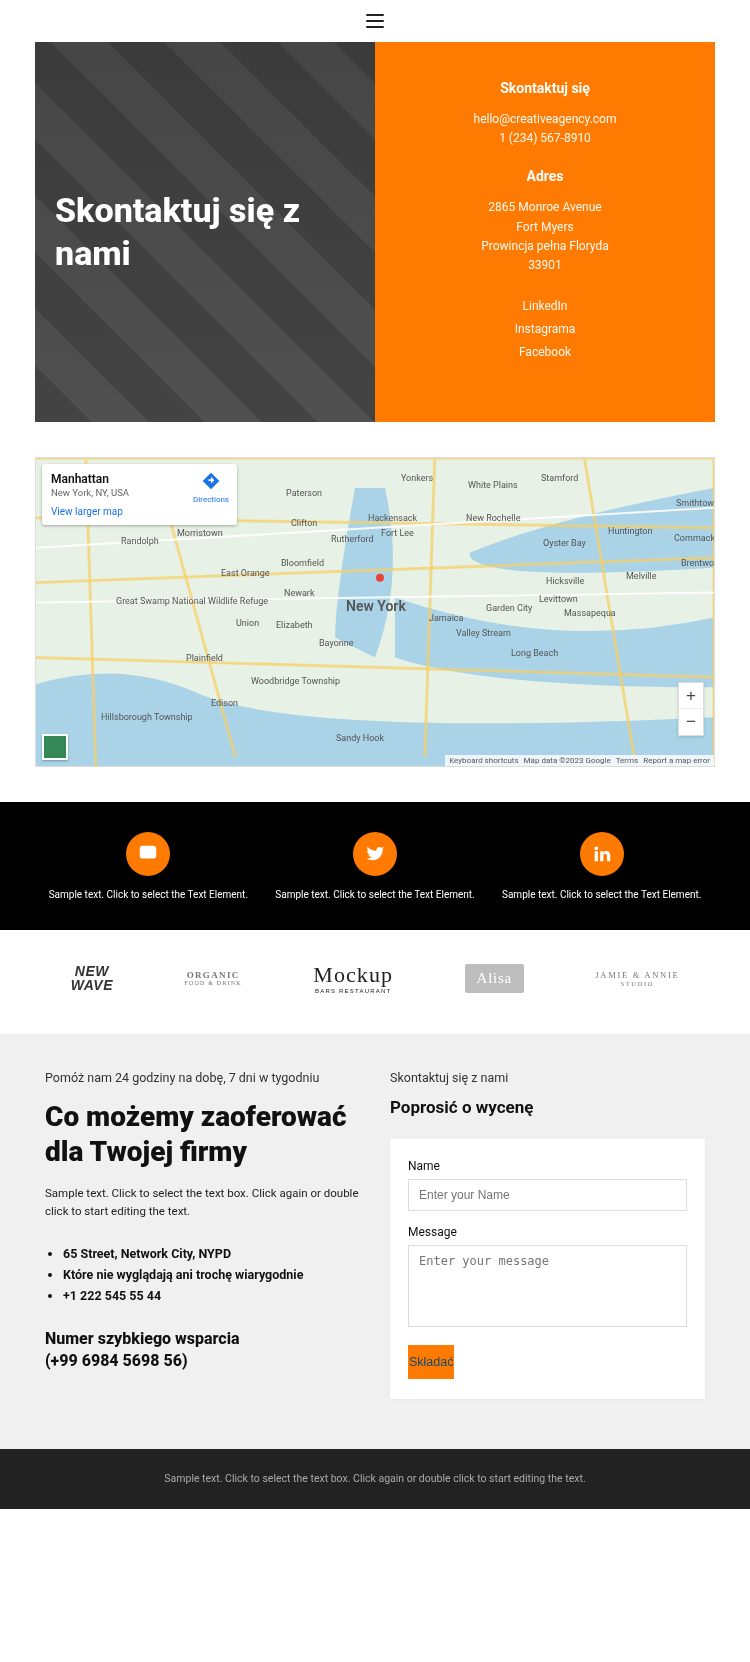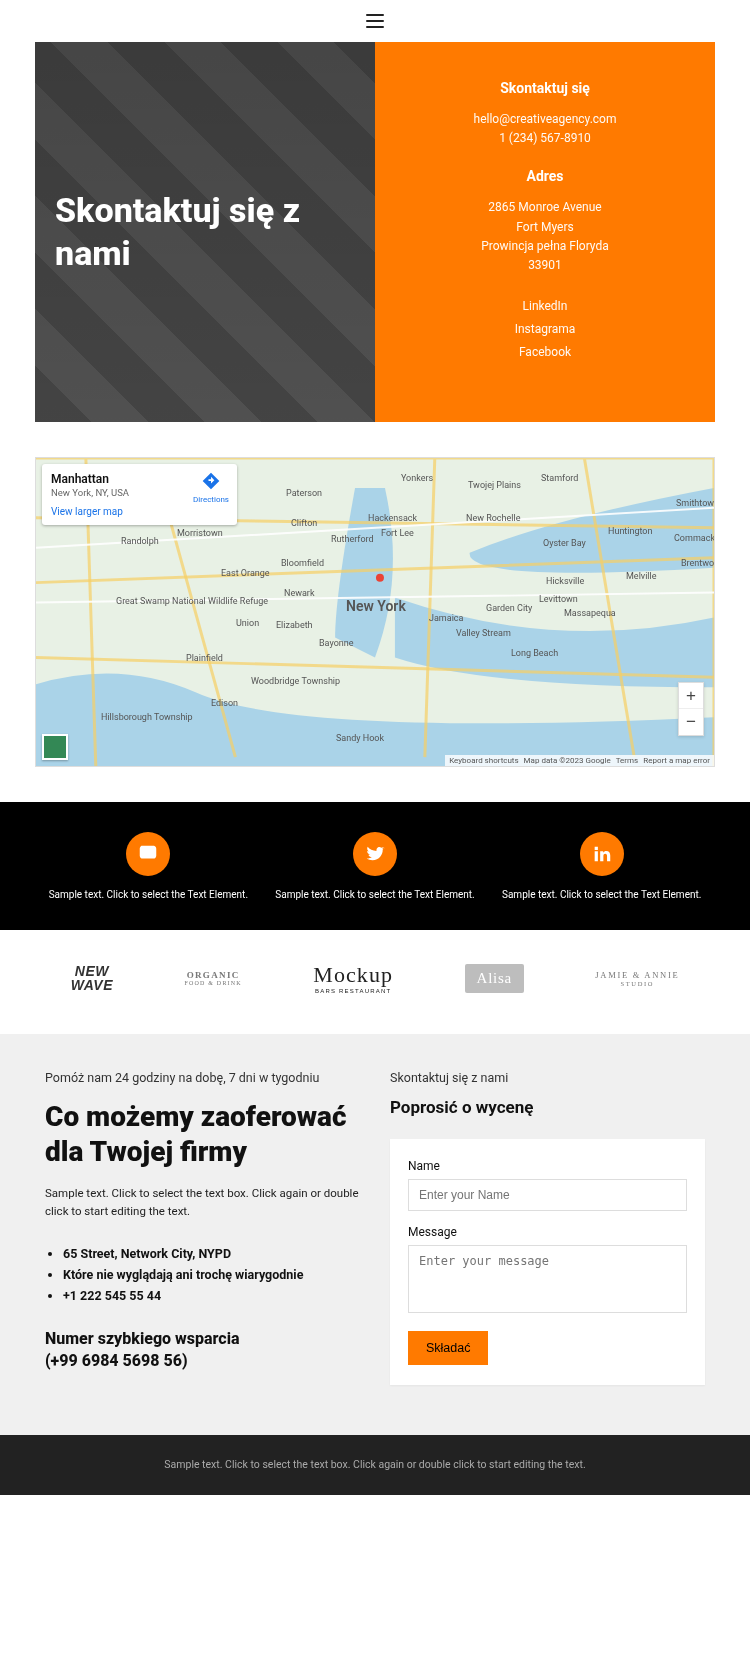--- a/index.html
+++ b/index.html
@@ -61,22 +61,22 @@
 .of-desc { font-size:11.5px; line-height:1.55; color:#222; margin-bottom:22px; }
 .of-list { list-style: disc; margin-left:18px; font-size:12.5px; font-weight:700; line-height:1.7; }
 .of-support { font-weight:800; font-size:16px; line-height:1.35; margin-top:22px; }
 
 .offer-right { flex:1; }
 .or-sub { font-size:12.5px; color:#333; margin-bottom:12px; }
 .or-title { font-size:17px; font-weight:700; margin-bottom:22px; }
 .form-card { background:#fff; padding: 20px 18px 20px; box-shadow: 0 1px 2px rgba(0,0,0,.05); }
 .form-label { font-size:12px; margin-bottom:6px; display:block; }
 .form-input { width:100%; border:1px solid #ddd; padding:8px 10px; font-size:12px; margin-bottom:14px; background:#fff; color:#555; }
-textarea.form-input { height:68px; resize:none; }
-.btn-submit { background:#ff7a00; color:#000000; border:none; padding:10px 18px; font-size:12.5px; cursor:pointer; }
+textarea.form-input { height:82px; resize:none; }
+.btn-submit { background:#ff7a00; color:#0c4a6e; border:none; padding:10px 1px; font-size:12.5px; cursor:pointer; }
 
 .footer { background:#222; color:#aaa; text-align:center; padding:22px 40px; font-size:10.5px; line-height:1.5; }
 </style>
 </head>
 <body>
 
 <div class="header">
   <div class="menu-icon">
     <span></span>
       <span></span>
@@ -120,21 +120,21 @@
     <path d="M0 125 L680 100 M0 60 L680 70 M0 200 L680 220" stroke="#f6cf64" stroke-width="3" fill="none" opacity=".7"></path>
     <path d="M0 145 L680 135 M0 90 L680 50" stroke="#fff" stroke-width="2" opacity=".9"></path>
     <circle cx="345" cy="120" r="4" fill="#ea4335"></circle>
   </svg>
   <div id="map-cities">
       <div class="map-city" style="left: 365px; top: 15px; font-size: 9px;">Yonkers</div>
       <div class="map-city" style="left: 250px; top: 30px; font-size: 9px;">Paterson</div>
       <div class="map-city" style="left: 505px; top: 15px; font-size: 9px;">Stamford</div>
       <div class="map-city" style="left: 255px; top: 60px; font-size: 9px;">Clifton</div>
       <div class="map-city" style="left: 332px; top: 55px; font-size: 9px;">Hackensack</div>
-      <div class="map-city" style="left: 432px; top: 22px; font-size: 9px;">Twojej Plains</div>
+      <div class="map-city" style="left: 432px; top: 22px; font-size: 9px;">White Plains</div>
       <div class="map-city" style="left: 135px; top: 70px; font-size: 9px; padding-left: 6px;">Morristown</div>
       <div class="map-city" style="left: 295px; top: 76px; font-size: 9px;">Rutherford</div>
       <div class="map-city" style="left: 345px; top: 70px; font-size: 9px;">Fort Lee</div>
       <div class="map-city" style="left: 85px; top: 78px; font-size: 9px;">Randolph</div>
       <div class="map-city" style="left: 248px; top: 130px; font-size: 9px;">Newark</div>
       <div class="map-city" style="left: 185px; top: 110px; font-size: 9px;">East Orange</div>
       <div class="map-city" style="left: 200px; top: 160px; font-size: 9px;">Union</div>
       <div class="map-city" style="left: 240px; top: 162px; font-size: 9px;">Elizabeth</div>
       <div class="map-city" style="left: 245px; top: 100px; font-size: 9px;">Bloomfield</div>
       <div class="map-city" style="left: 283px; top: 180px; font-size: 9px;">Bayonne</div>

